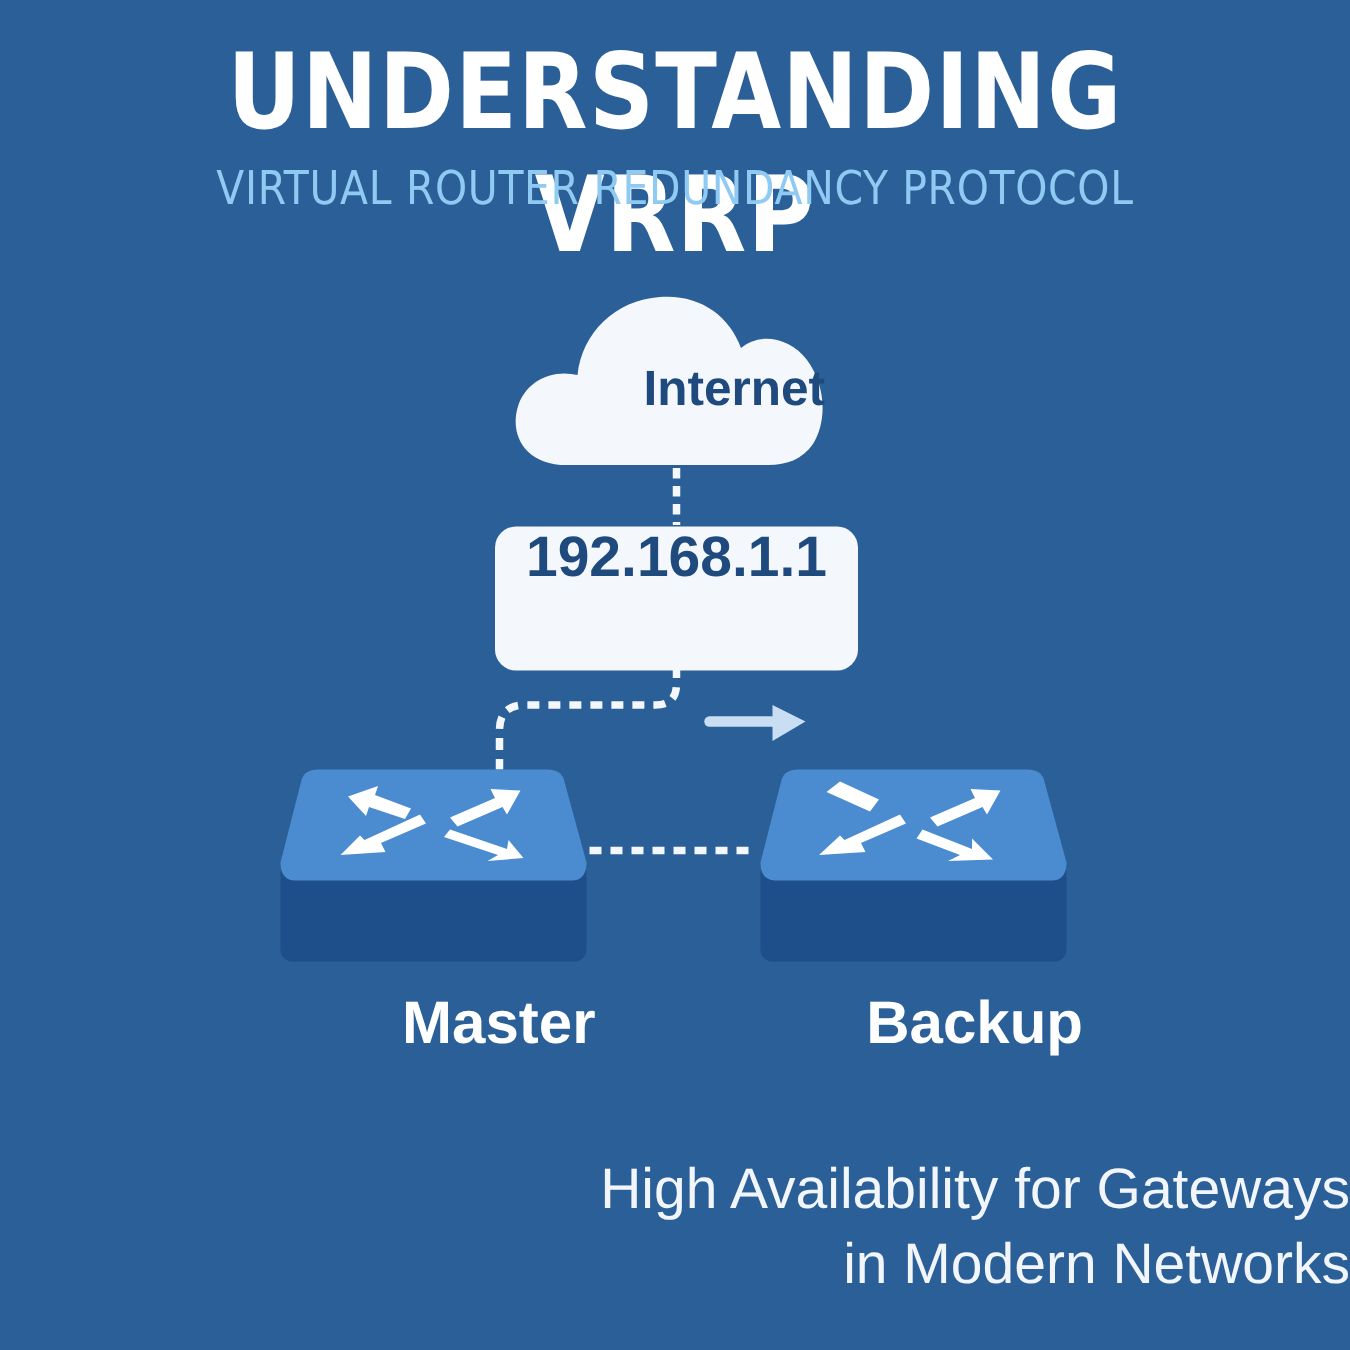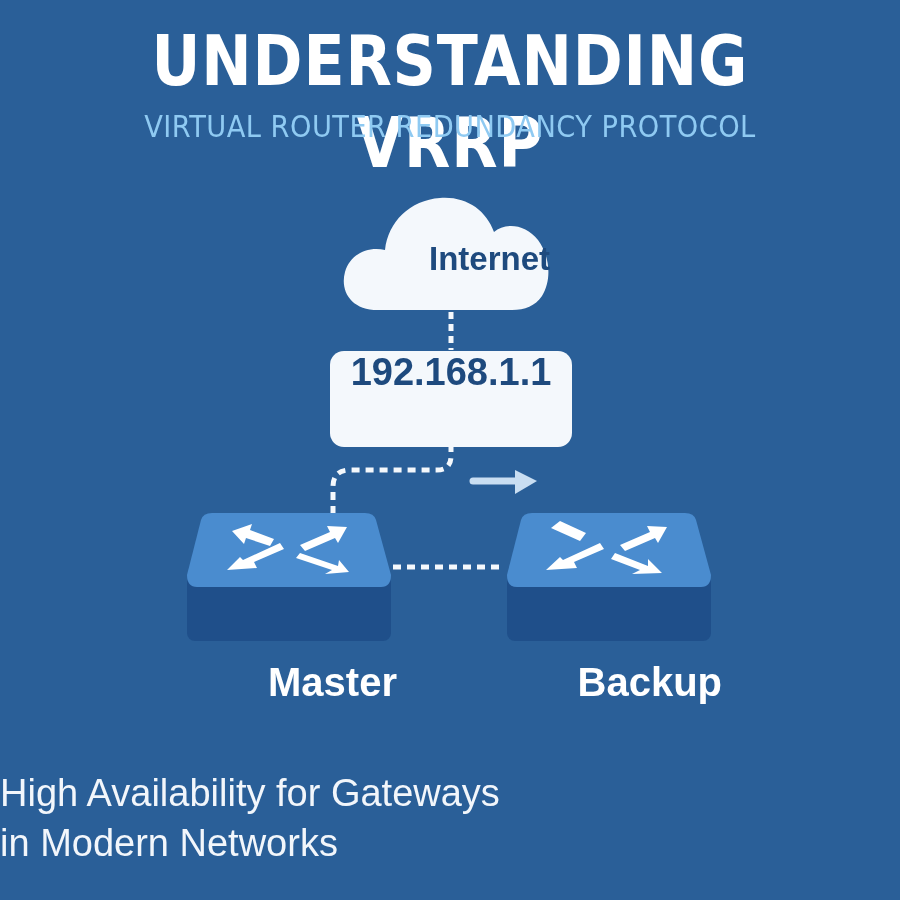--- a/index.html
+++ b/index.html
@@ -61,21 +61,21 @@
       top: 660px;
       font-weight: bold;
       font-size: 40px;
       color: #ffffff;
       text-align: right;
       width: 220px;
     }
     .footer {
       position: absolute;
       left: 0; width: 900px;
-      text-align: left;
+      text-align: right;
       font-size: 38px;
       color: #f2f6fb;
     }
   </style>
 </head>
 <body>
 
 <div class="title">UNDERSTANDING VRRP</div>
 <div class="subtitle">VIRTUAL ROUTER REDUNDANCY PROTOCOL</div>
 

